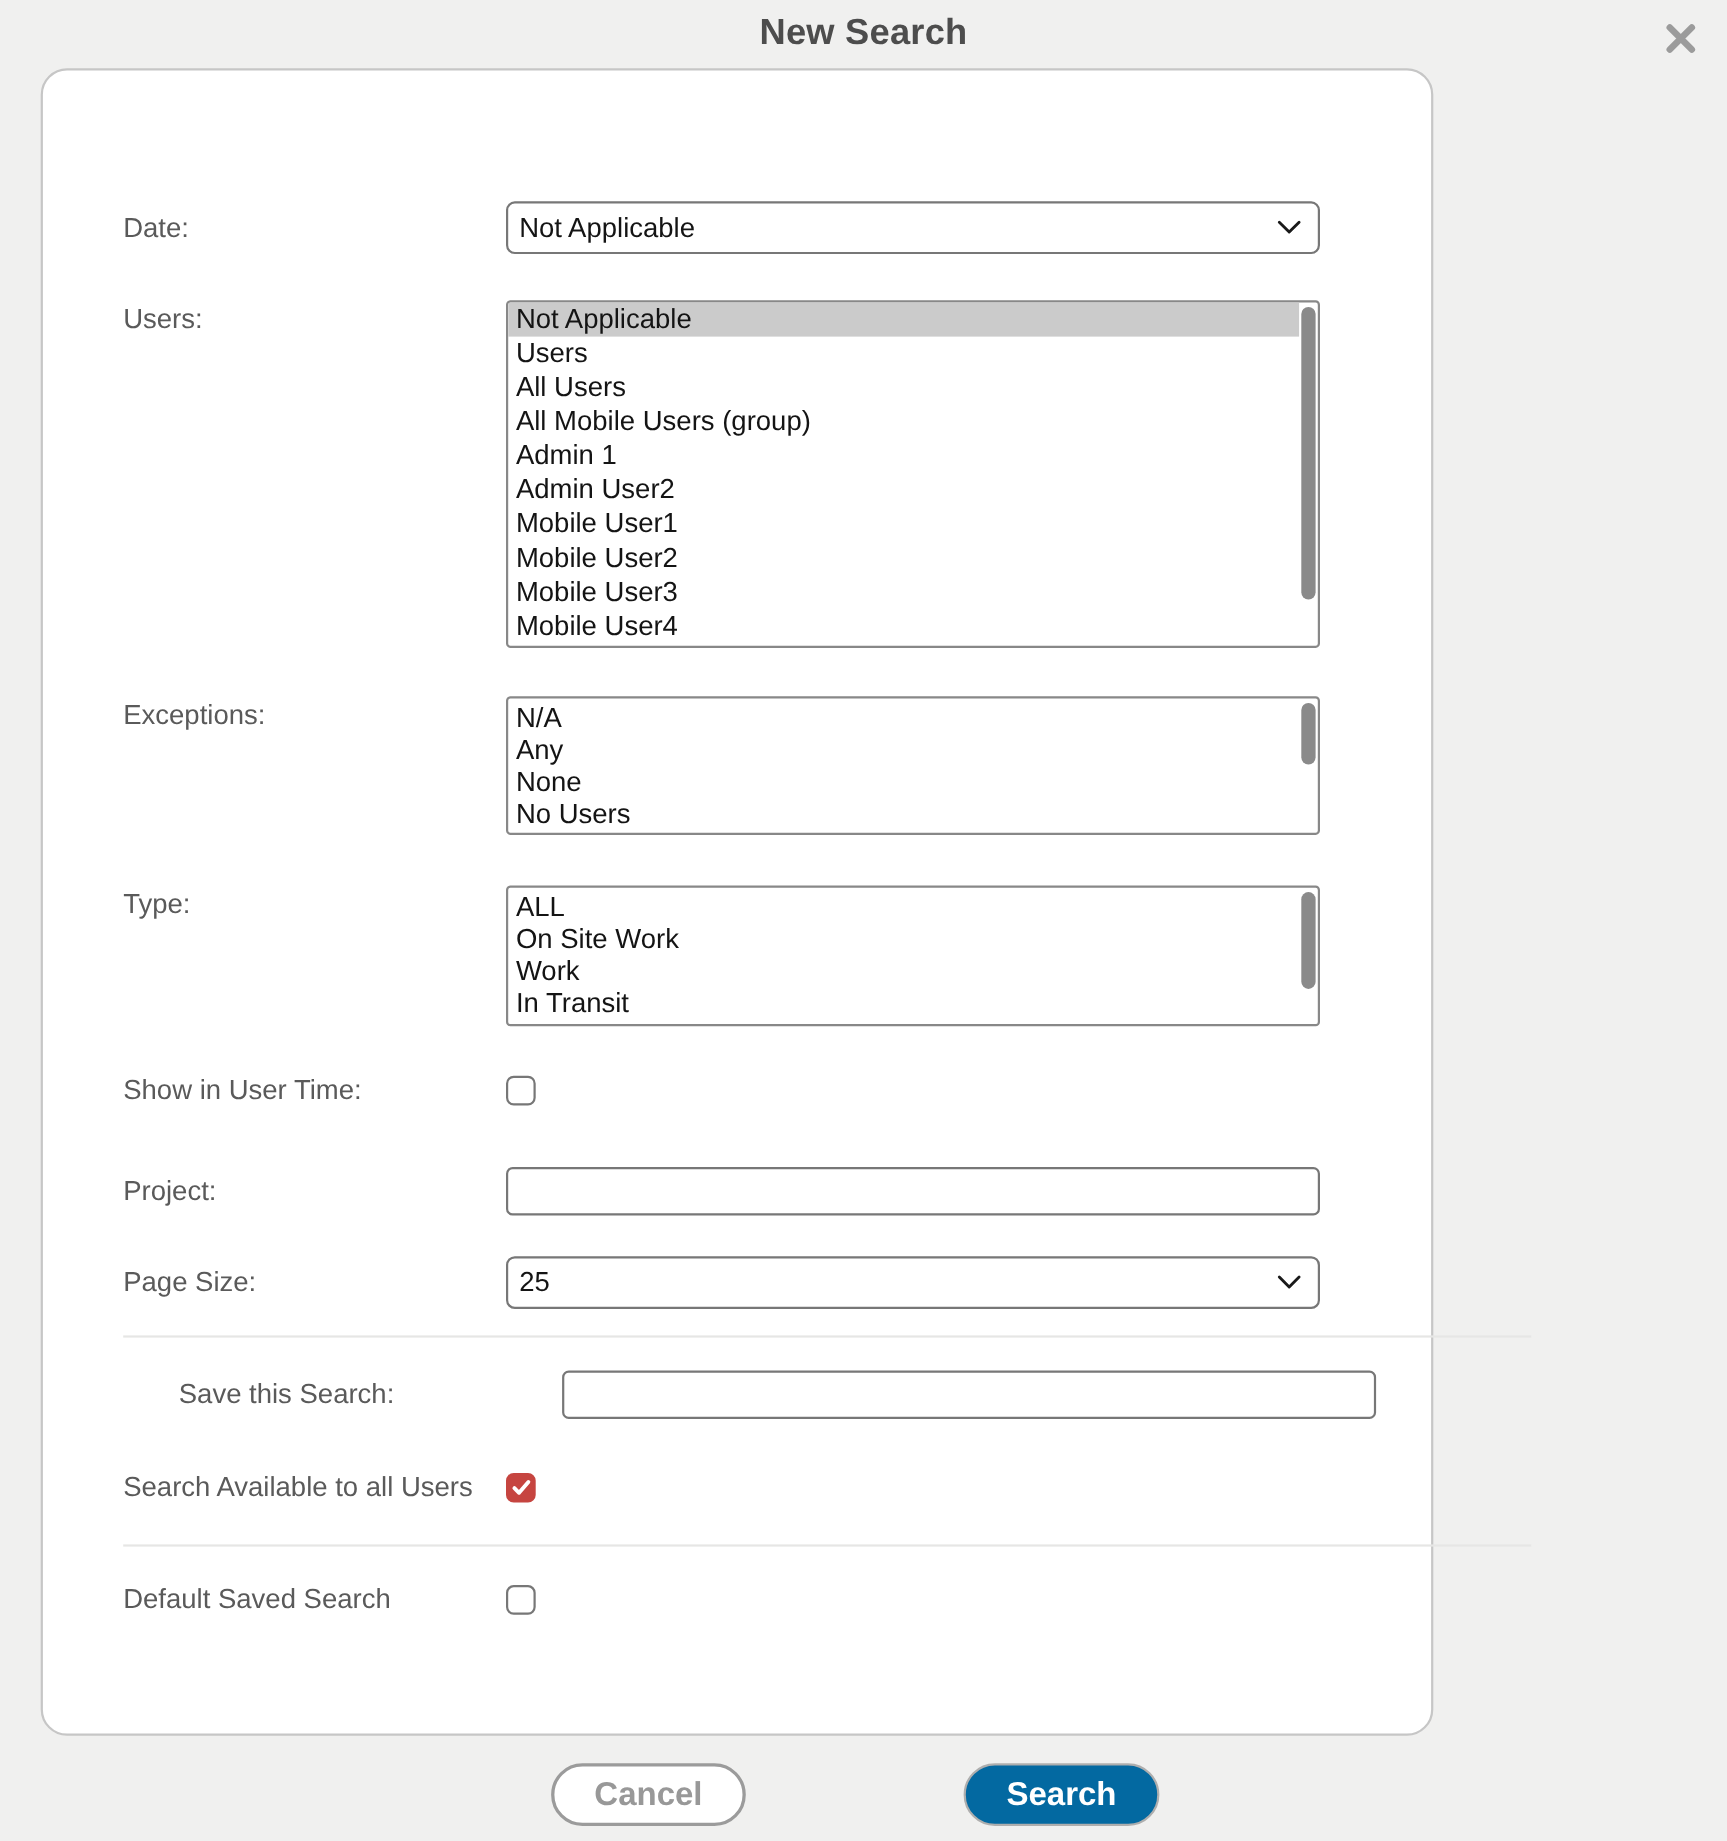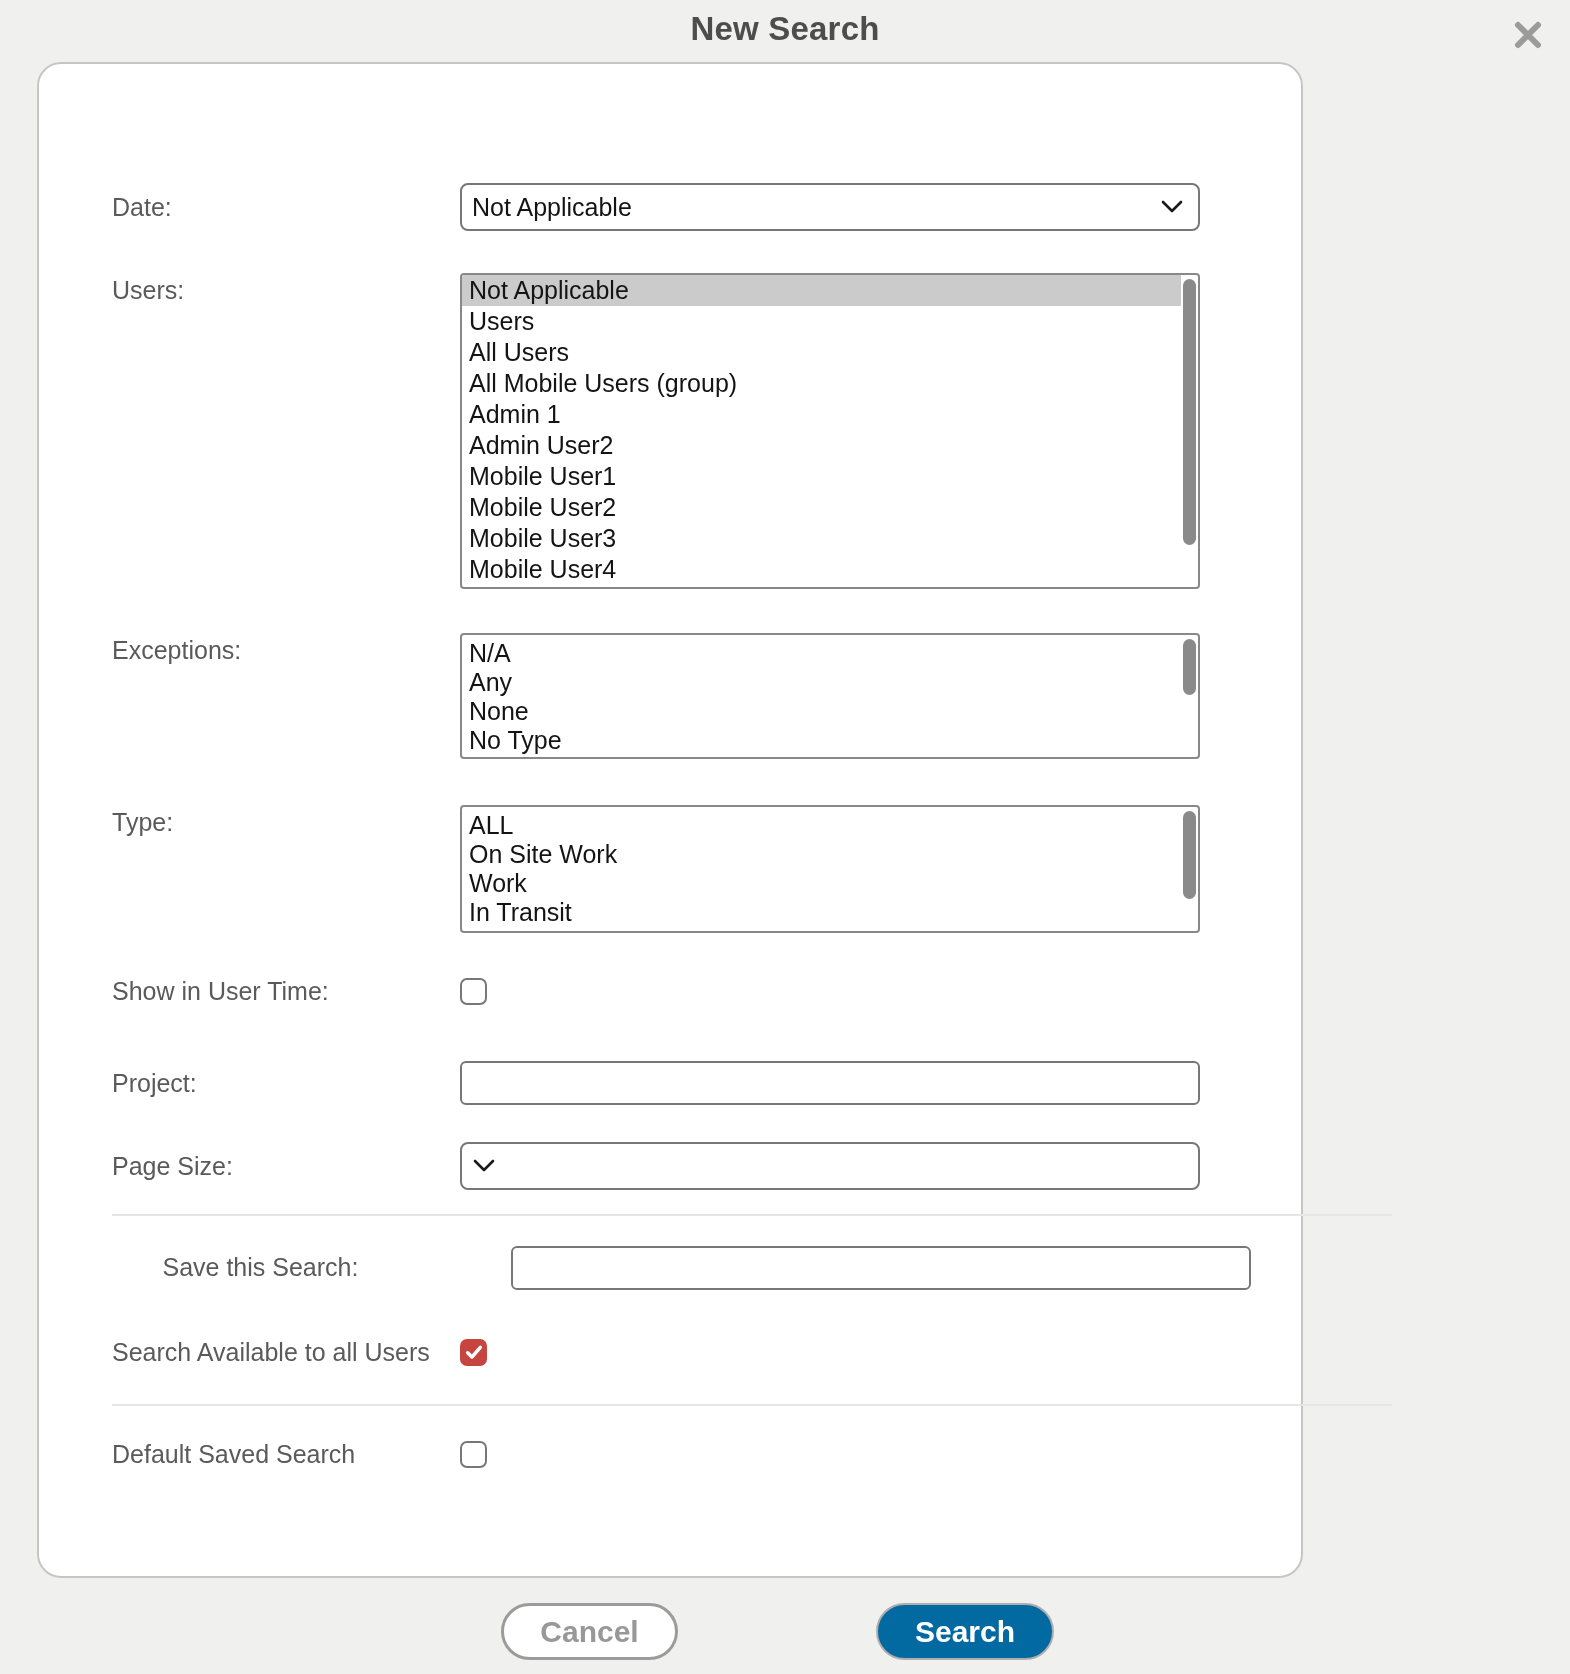--- a/index.html
+++ b/index.html
@@ -168,21 +168,21 @@
   </div>
 
   <div class="row top" style="margin-bottom:46px;">
     <div class="label">Exceptions:</div>
     <div class="field">
       <div class="listbox lb-exceptions">
 
         <div class="opt">N/A</div>
           <div class="opt">Any</div>
           <div class="opt">None</div>
-          <div class="opt">No Type</div>
+          <div class="opt">No Users</div>
           <div class="thumb"></div>
       </div>
     </div>
   </div>
 
   <div class="row top" style="margin-bottom:44px;">
     <div class="label">Type:</div>
     <div class="field">
       <div class="listbox lb-type">
 
@@ -210,20 +210,21 @@
     <div class="label">Project:</div>
     <div class="field">
       <input type="text" class="text-input" value="" style="">
     </div>
   </div>
 
   <div class="row center" style="height:44px;margin-bottom:26px;">
     <div class="label">Page Size:</div>
     <div class="field">
       <div class="select">
+        <span class="value">25</span>
         <span style="display:flex;">
           <svg width="24" height="16" viewBox="0 0 24 16">
               <path d="M3 3 L12 12 L21 3" fill="none" stroke="#1a1a1a" stroke-width="2.6" stroke-linecap="round" stroke-linejoin="round"></path>
             </svg>
         </span>
       </div>
     </div>
   </div>
 
   <hr class="divider" style="margin-bottom:29px;">

